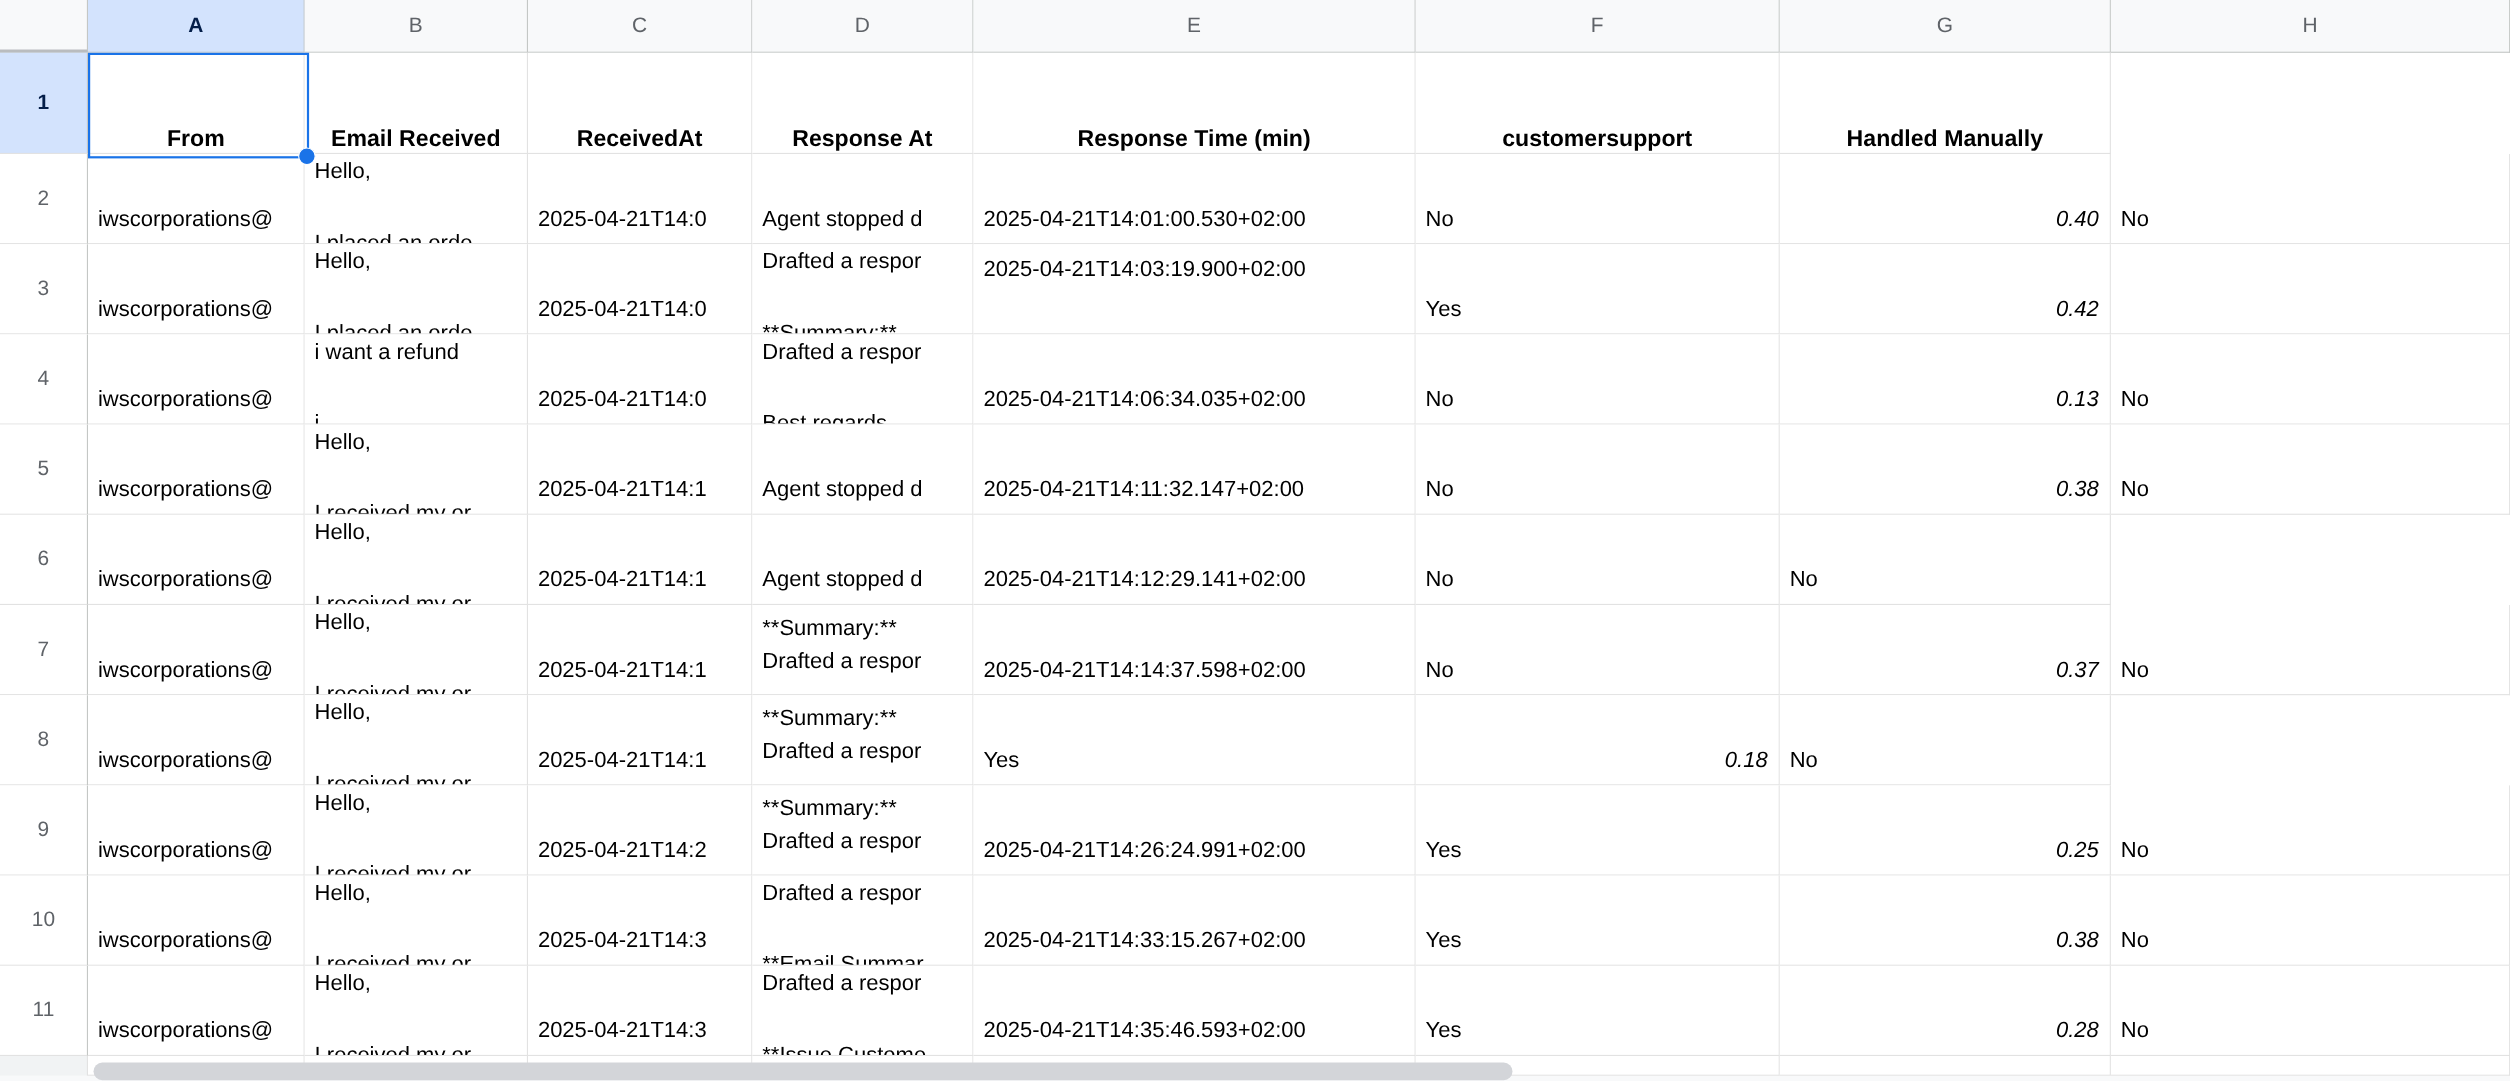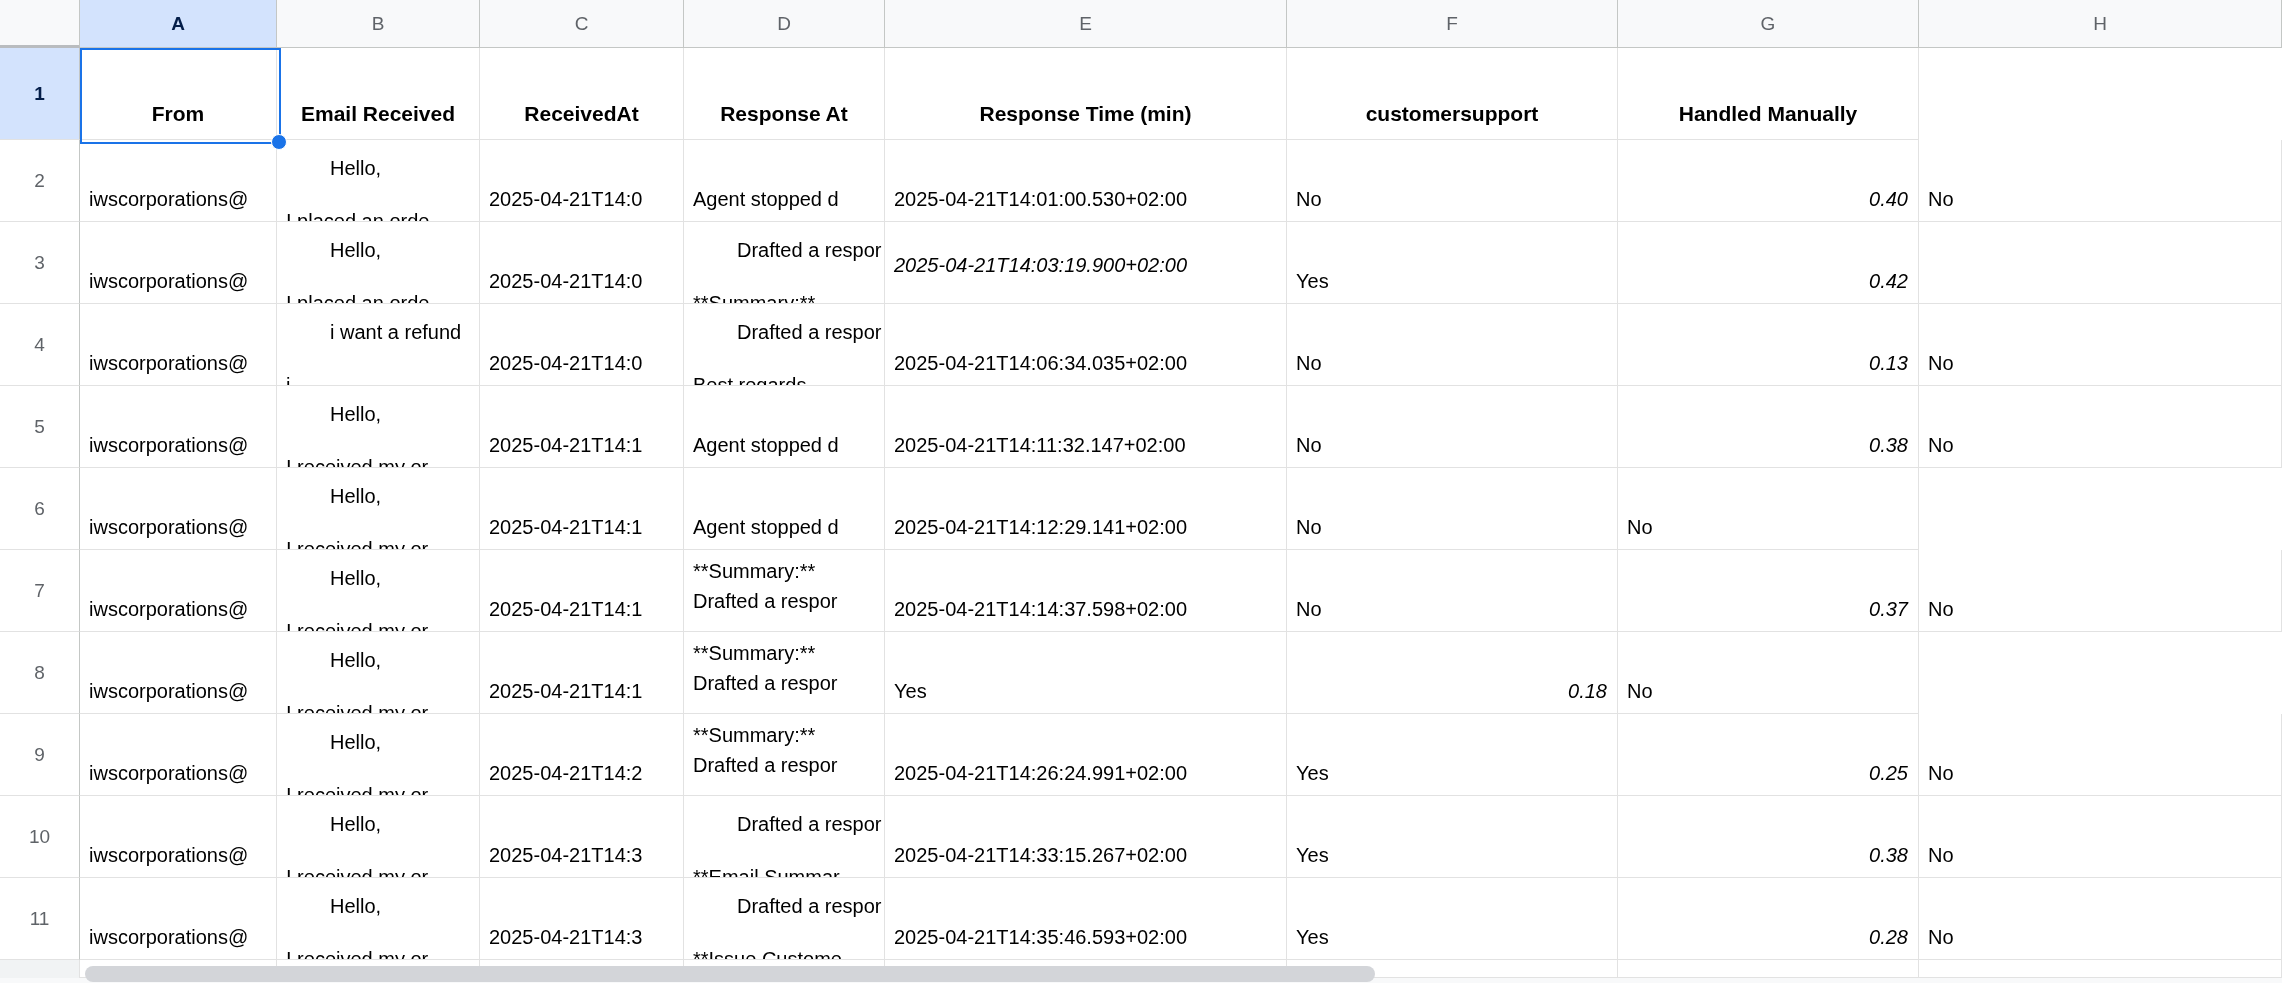--- a/index.html
+++ b/index.html
@@ -16,26 +16,26 @@
          display:flex;align-items:center;justify-content:center;font-size:19px;color:#5f6368;}
   .lcell.corner{background:#f8f9fa;border-bottom:3px solid #b9bcbf;}
   .lcell.sel{background:#d3e3fd;color:#041e49;font-weight:700;}
   
   .rnum{background:#fff;border-right:1px solid #c4c7c5;border-bottom:1px solid #e2e2e2;
         display:flex;align-items:center;justify-content:center;font-size:19px;color:#5f6368;}
   .rnum.sel{background:#d3e3fd;color:#041e49;font-weight:600;}
   
   .cell{position:relative;background:#fff;border-right:1px solid #e2e2e2;border-bottom:1px solid #e2e2e2;
         overflow:hidden;font-size:20px;}
-  .hcell{display:flex;align-items:flex-end;justify-content:center;padding-bottom:13px;
+  .hcell{display:flex;align-items:flex-end;justify-content:center;
          font-weight:700;font-size:21px;}
   .bline{position:absolute;left:9px;bottom:10px;white-space:nowrap;}
   .bline.r{left:auto;right:10px;font-style:italic;}
-  .tline{position:absolute;left:9px;top:17px;white-space:nowrap;margin-left:44px;}
-  .vtop{position:absolute;left:9px;top:32px;white-space:nowrap;font-style:italic;}
+  .tline{position:absolute;left:9px;top:5px;white-space:nowrap;}
+  .vtop{position:absolute;left:9px;top:12px;white-space:nowrap;}
   .frag{position:absolute;left:9px;bottom:-12px;white-space:nowrap;}
   .two{position:absolute;left:9px;top:6px;line-height:30px;white-space:pre-line;}
   
   .sel-box{position:absolute;left:80px;top:48px;width:197px;height:92px;
            border:2px solid #1a73e8;pointer-events:none;z-index:5;}
   .sel-handle{position:absolute;right:-8px;bottom:-8px;width:14px;height:14px;border-radius:50%;
               background:#1a73e8;border:1px solid #fff;z-index:6;}
   
   .sliver-corner{background:#f1f3f4;border-right:1px solid #e2e2e2;}
   .scrollstrip{position:absolute;left:0;bottom:0;width:2282px;height:5px;background:#f8f9fa;}

